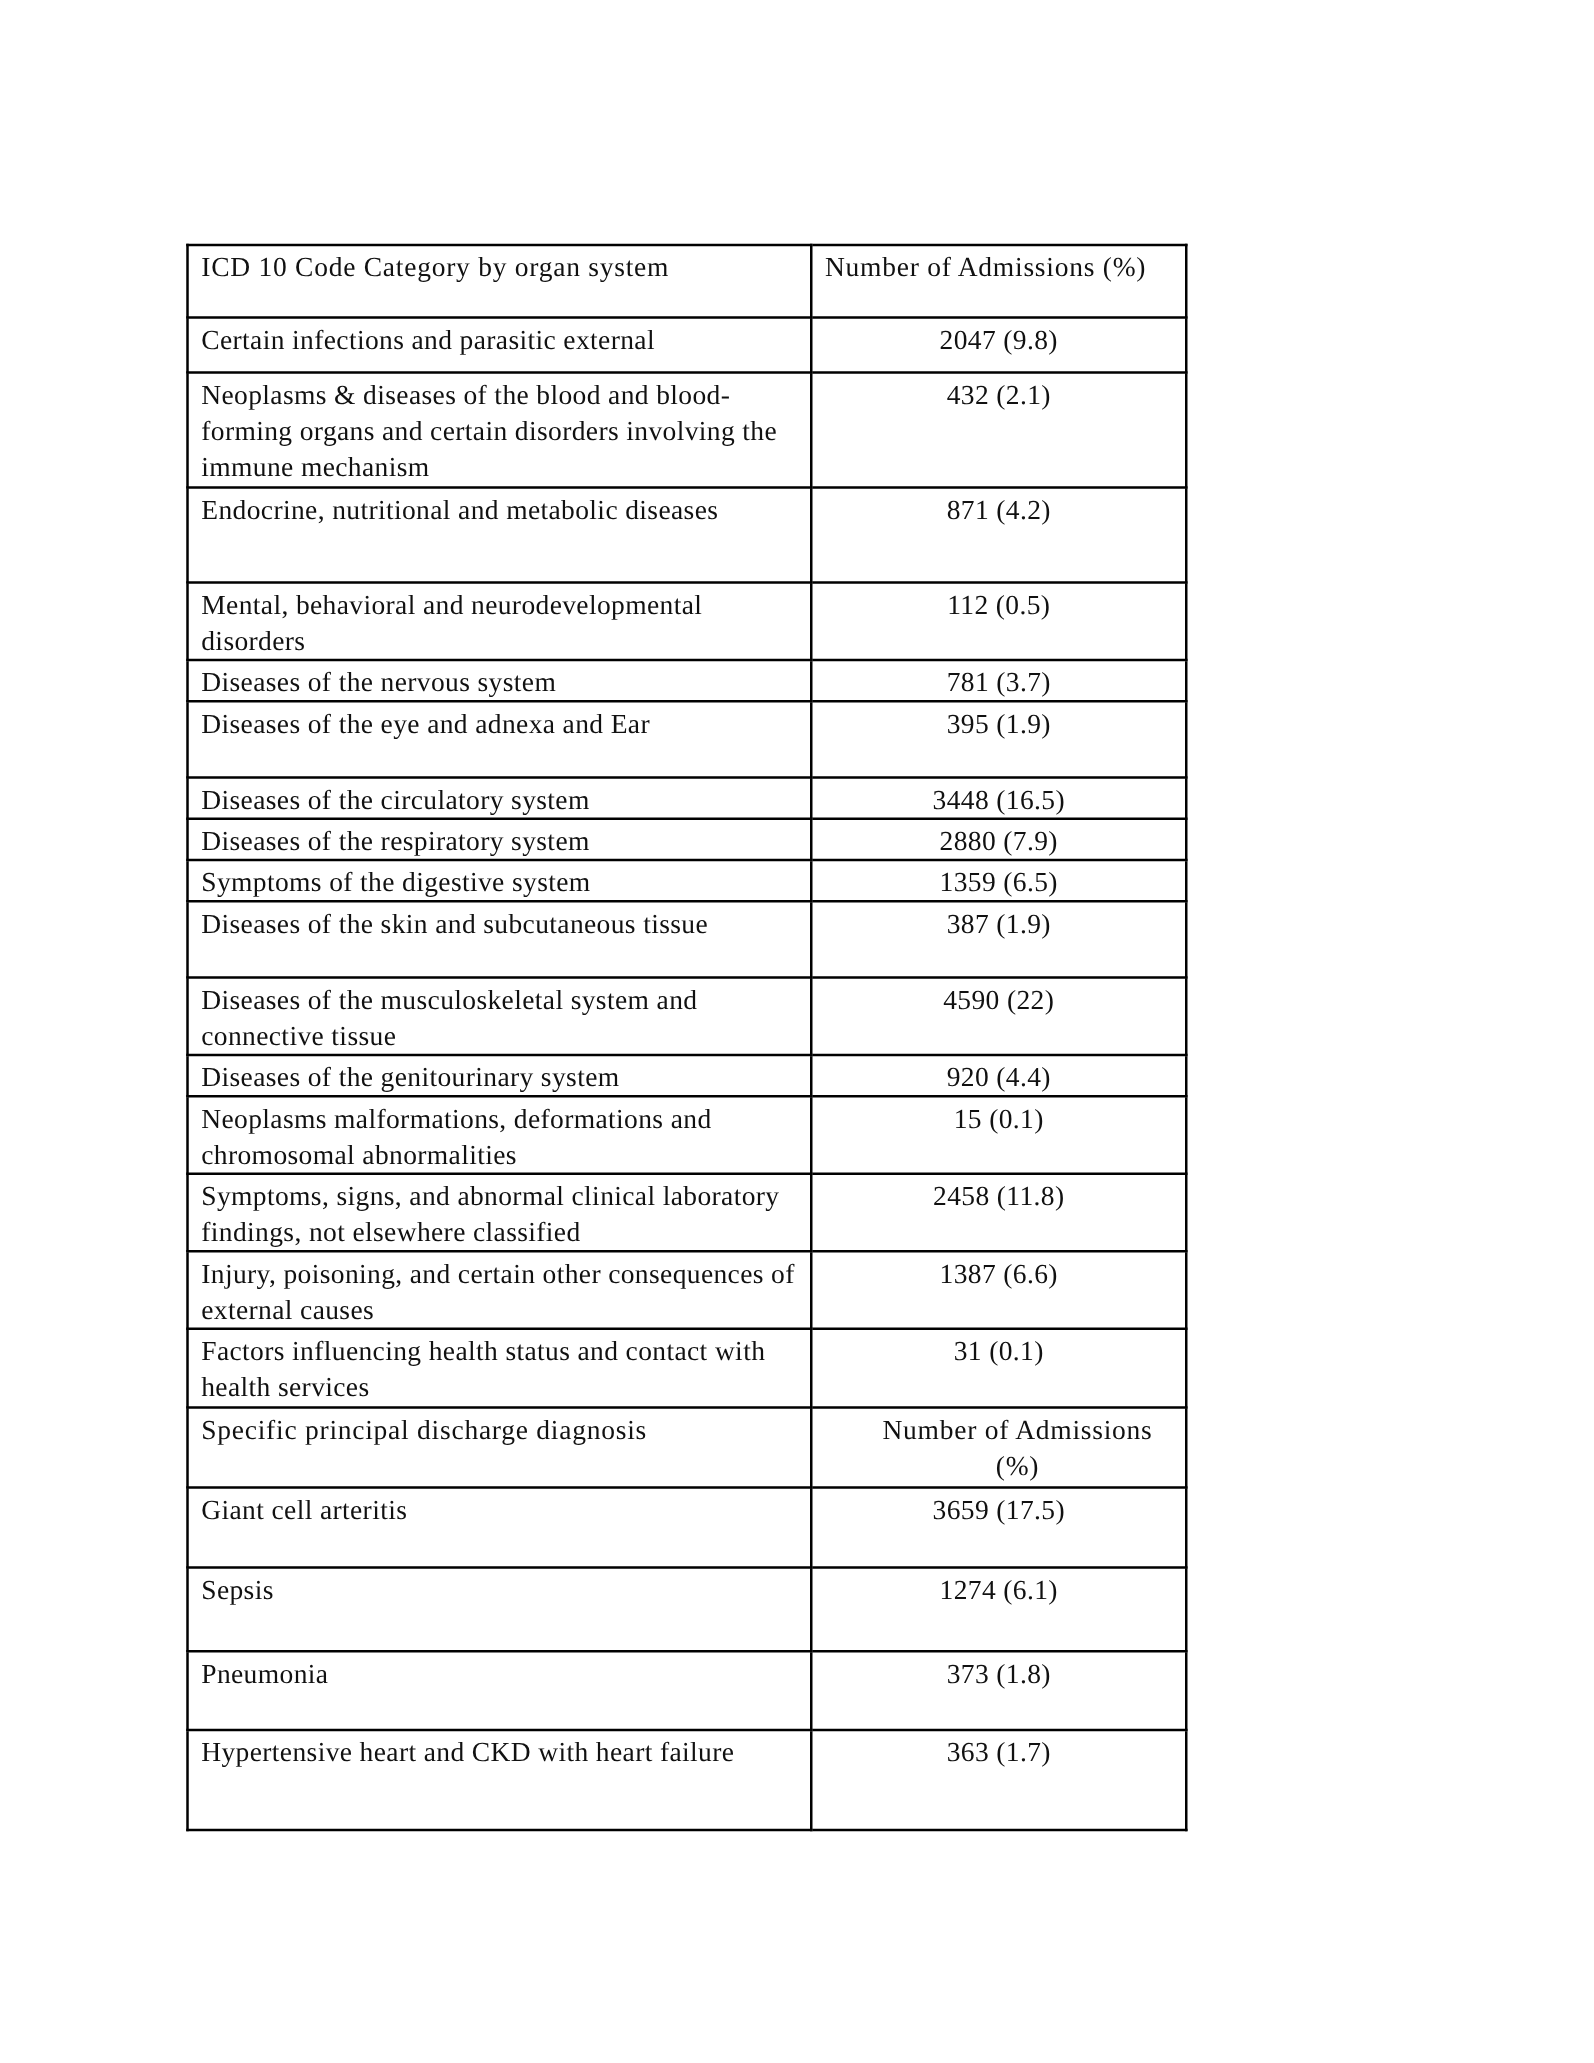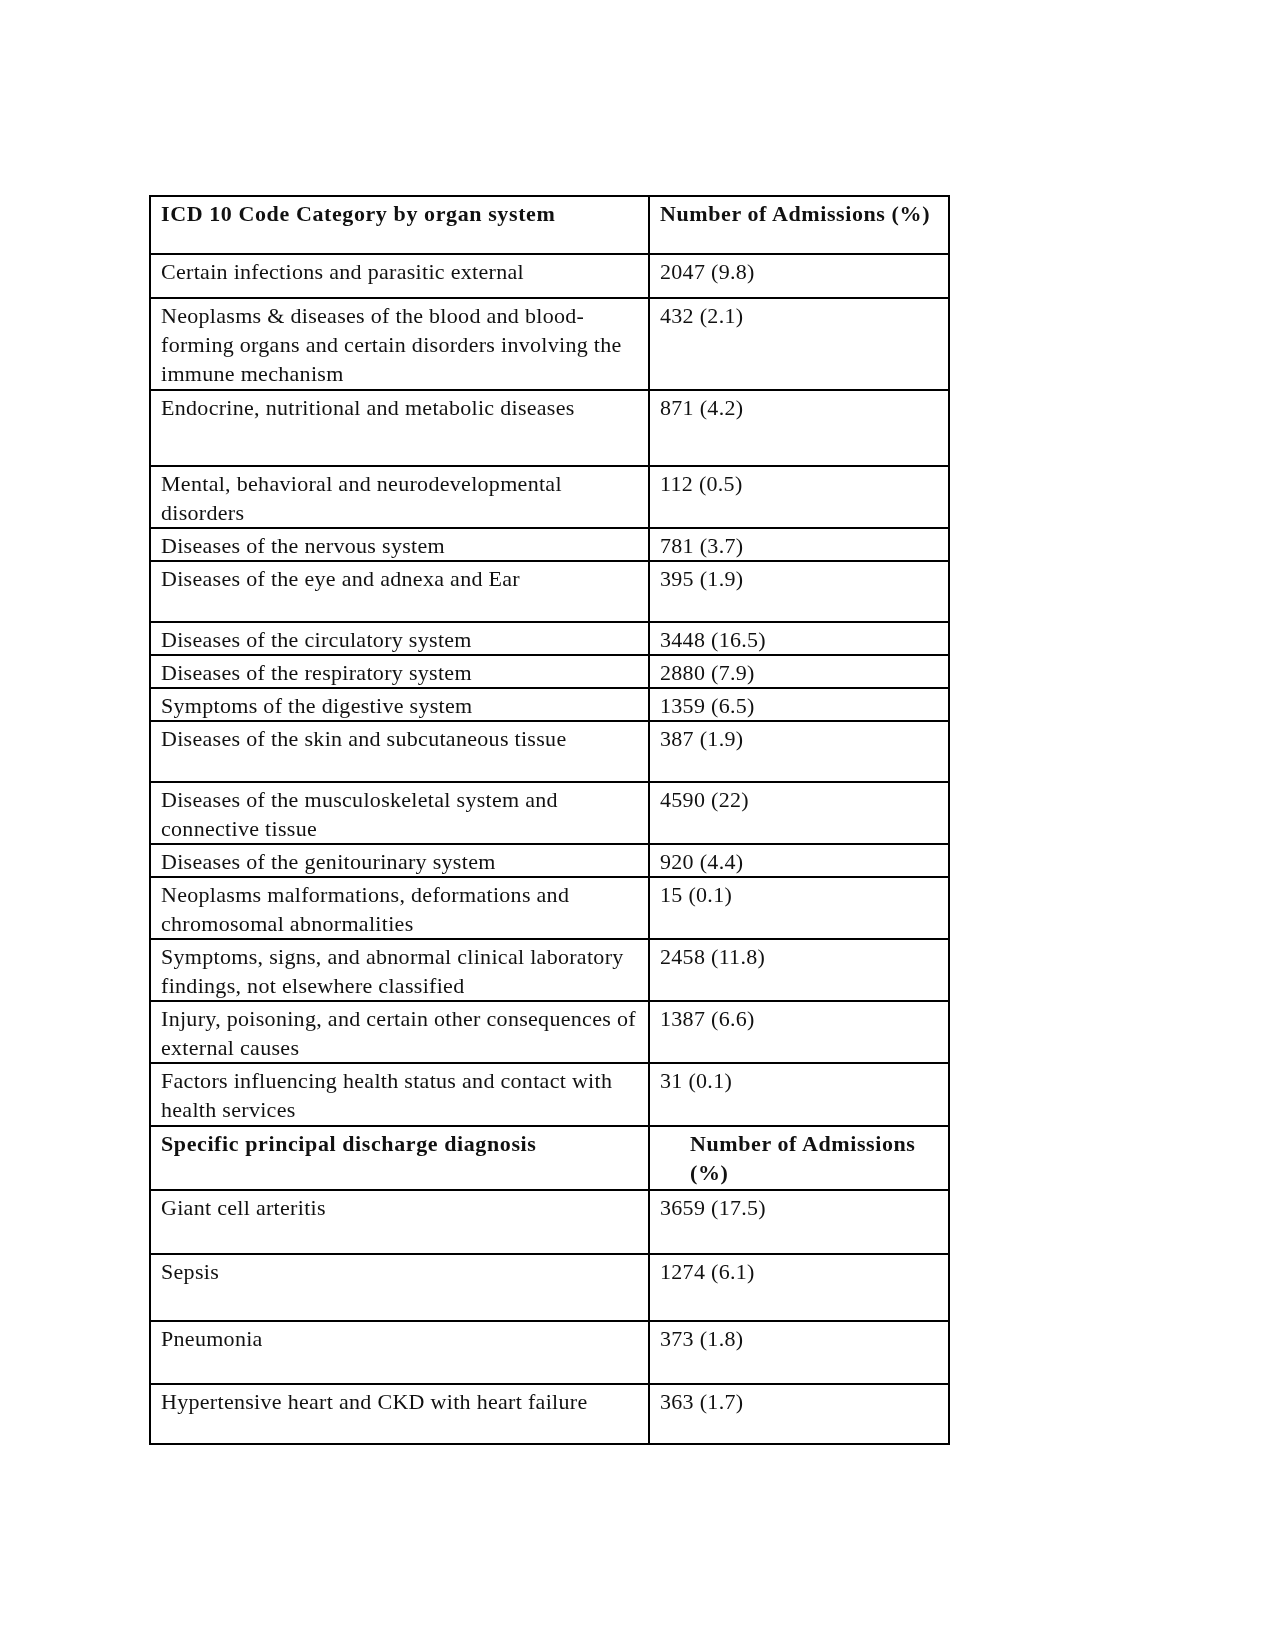--- a/index.html
+++ b/index.html
@@ -32,24 +32,24 @@
     }
     table.admissions col.c1 { width: 499px; }
     table.admissions col.c2 { width: 300px; }
     table.admissions td {
       border: 2.5px solid #000000;
       vertical-align: top;
       padding: 2px 10px 0 10px;
       letter-spacing: 0.3px;
     }
     table.admissions td.num {
-      text-align: left;
+      text-align: center;
     }
     table.admissions tr.hdr td {
-      font-weight: bold;
+      font-weight: normal;
       letter-spacing: 0.6px;
     }
     table.admissions tr.hdr td.num-left { text-align: left; }
   </style>
 </head>
 <body>
 
 <div class="page">
   <table class="admissions">
     <colgroup>
@@ -136,19 +136,19 @@
         <td class="num">3659 (17.5)</td>
       </tr>
       <tr style="height:67px">
         <td>Sepsis</td>
         <td class="num">1274 (6.1)</td>
       </tr>
       <tr style="height:63px">
         <td>Pneumonia</td>
         <td class="num">373 (1.8)</td>
       </tr>
-      <tr style="height:60px">
+      <tr style="height:80px">
         <td>Hypertensive heart and CKD with heart failure</td>
         <td class="num">363 (1.7)</td>
       </tr>
     </tbody>
   </table>
 </div>
 
 </body></html>

